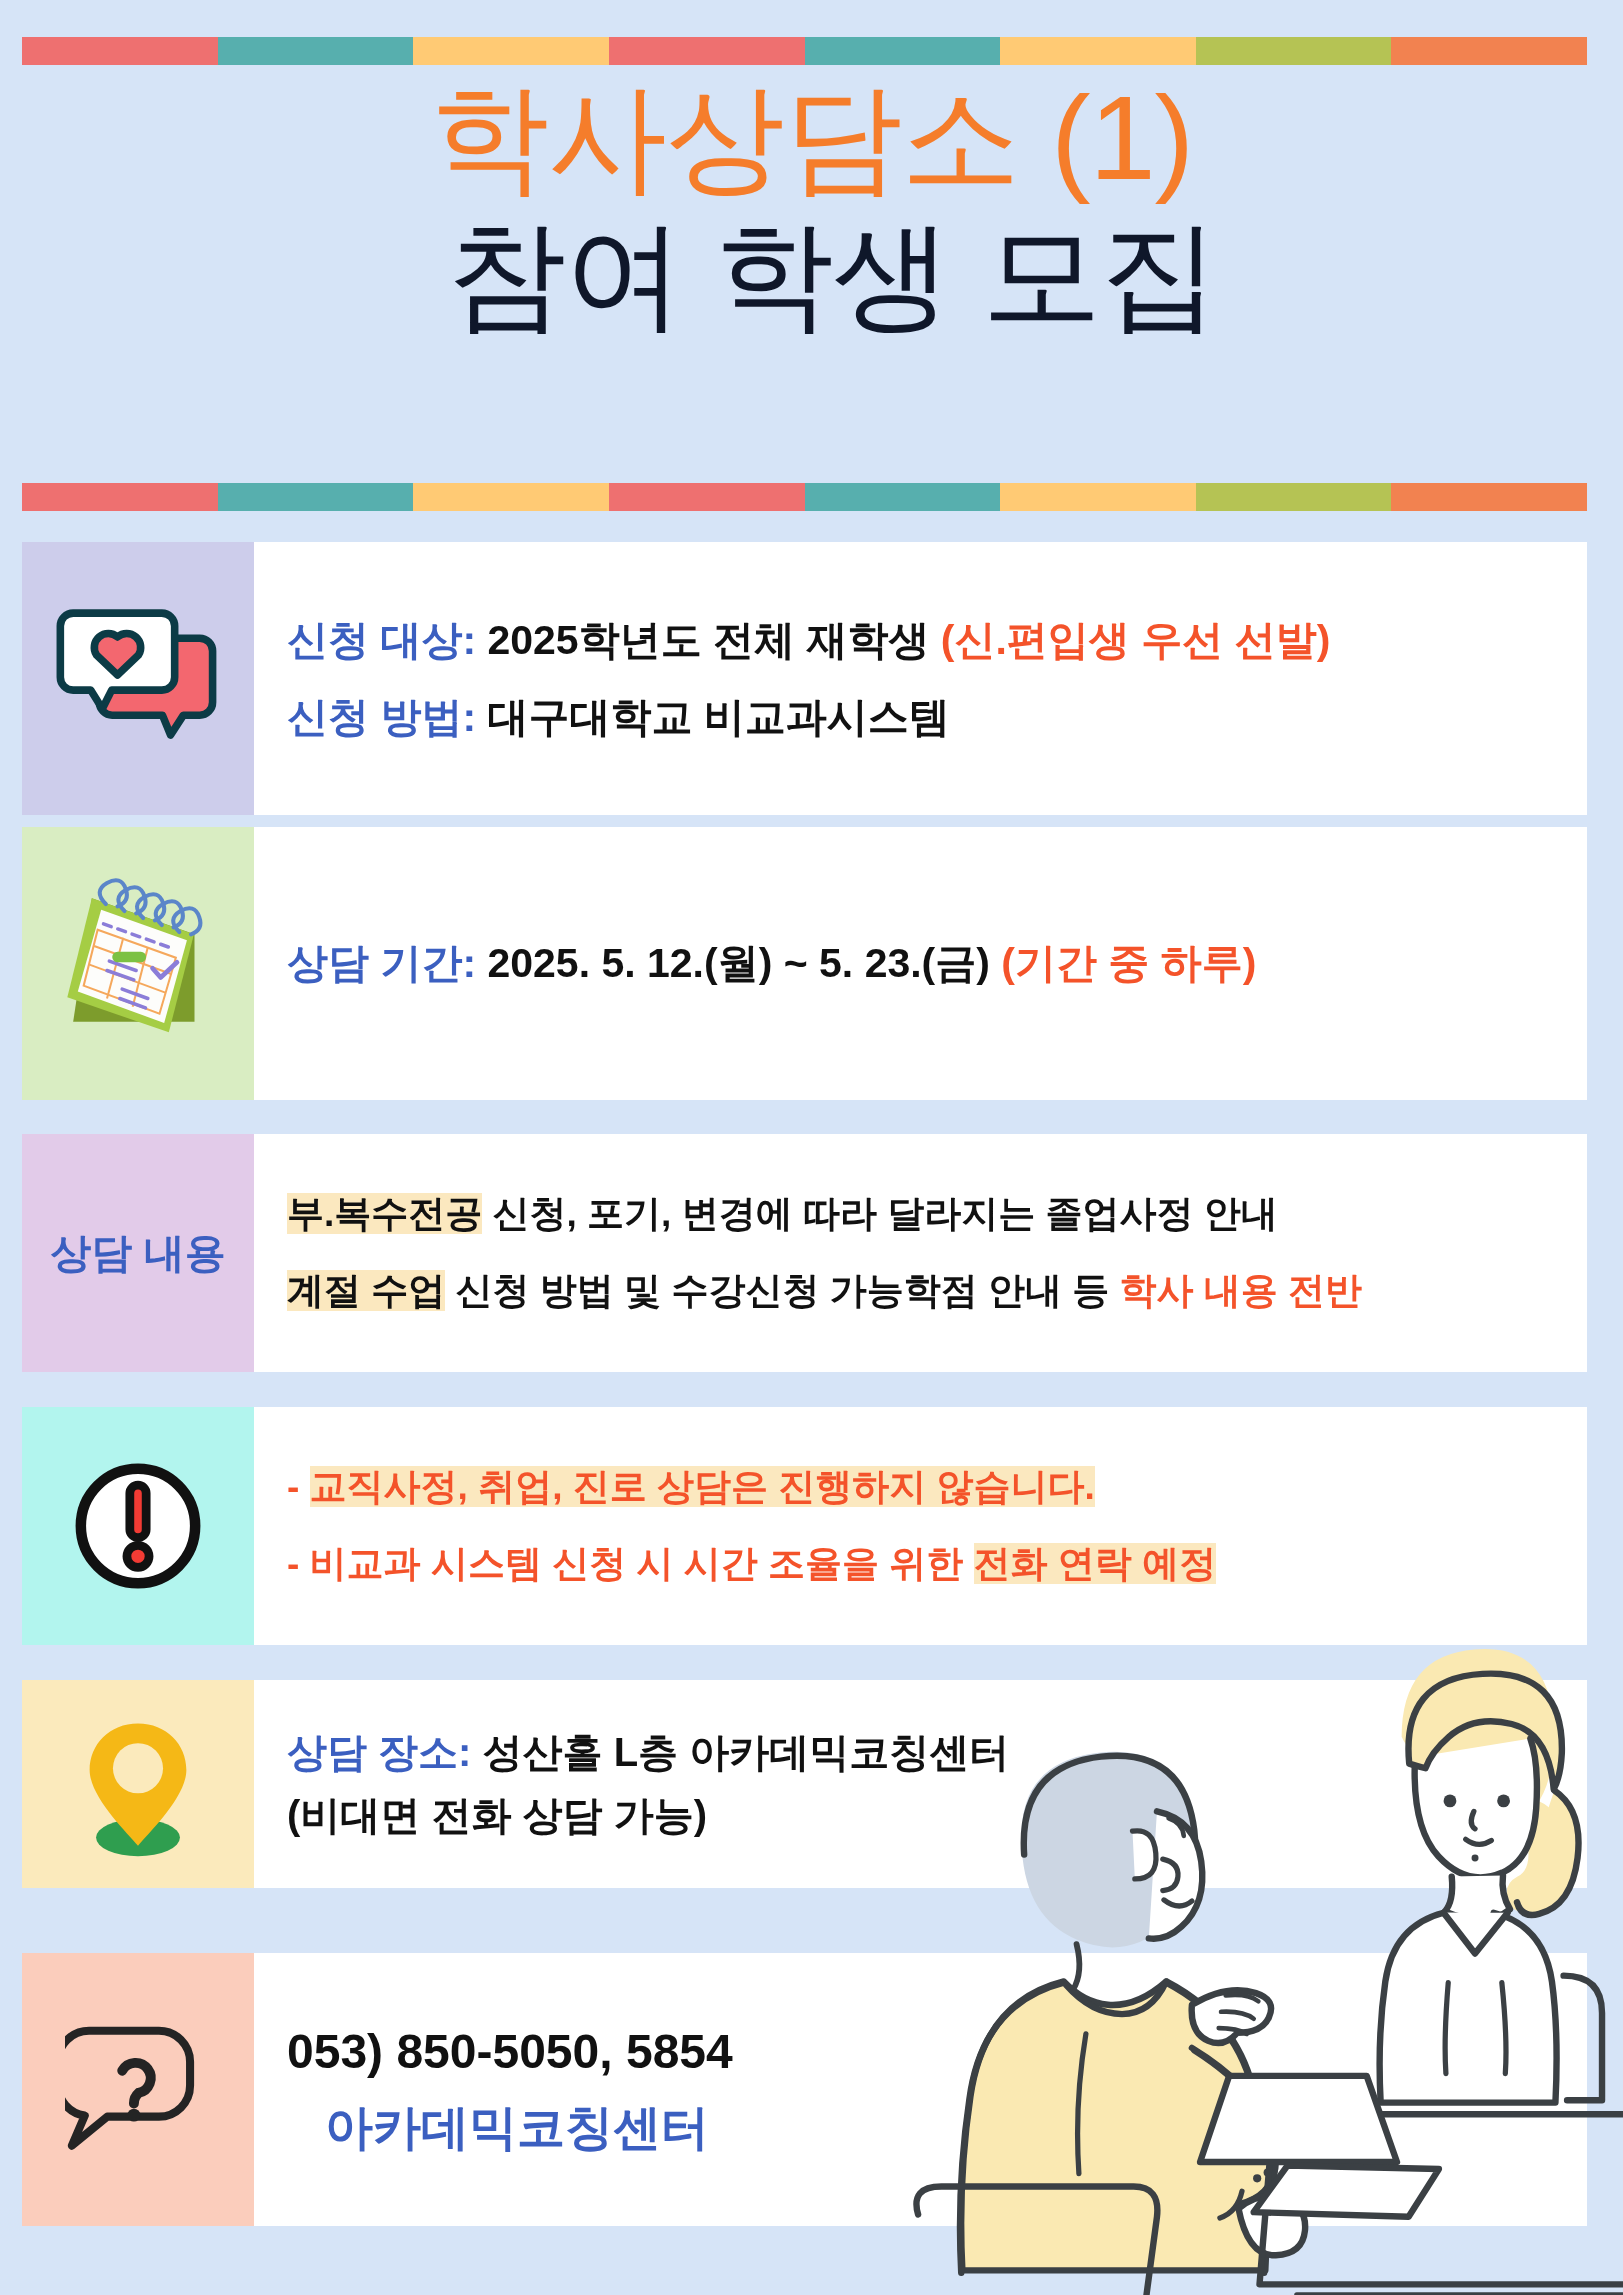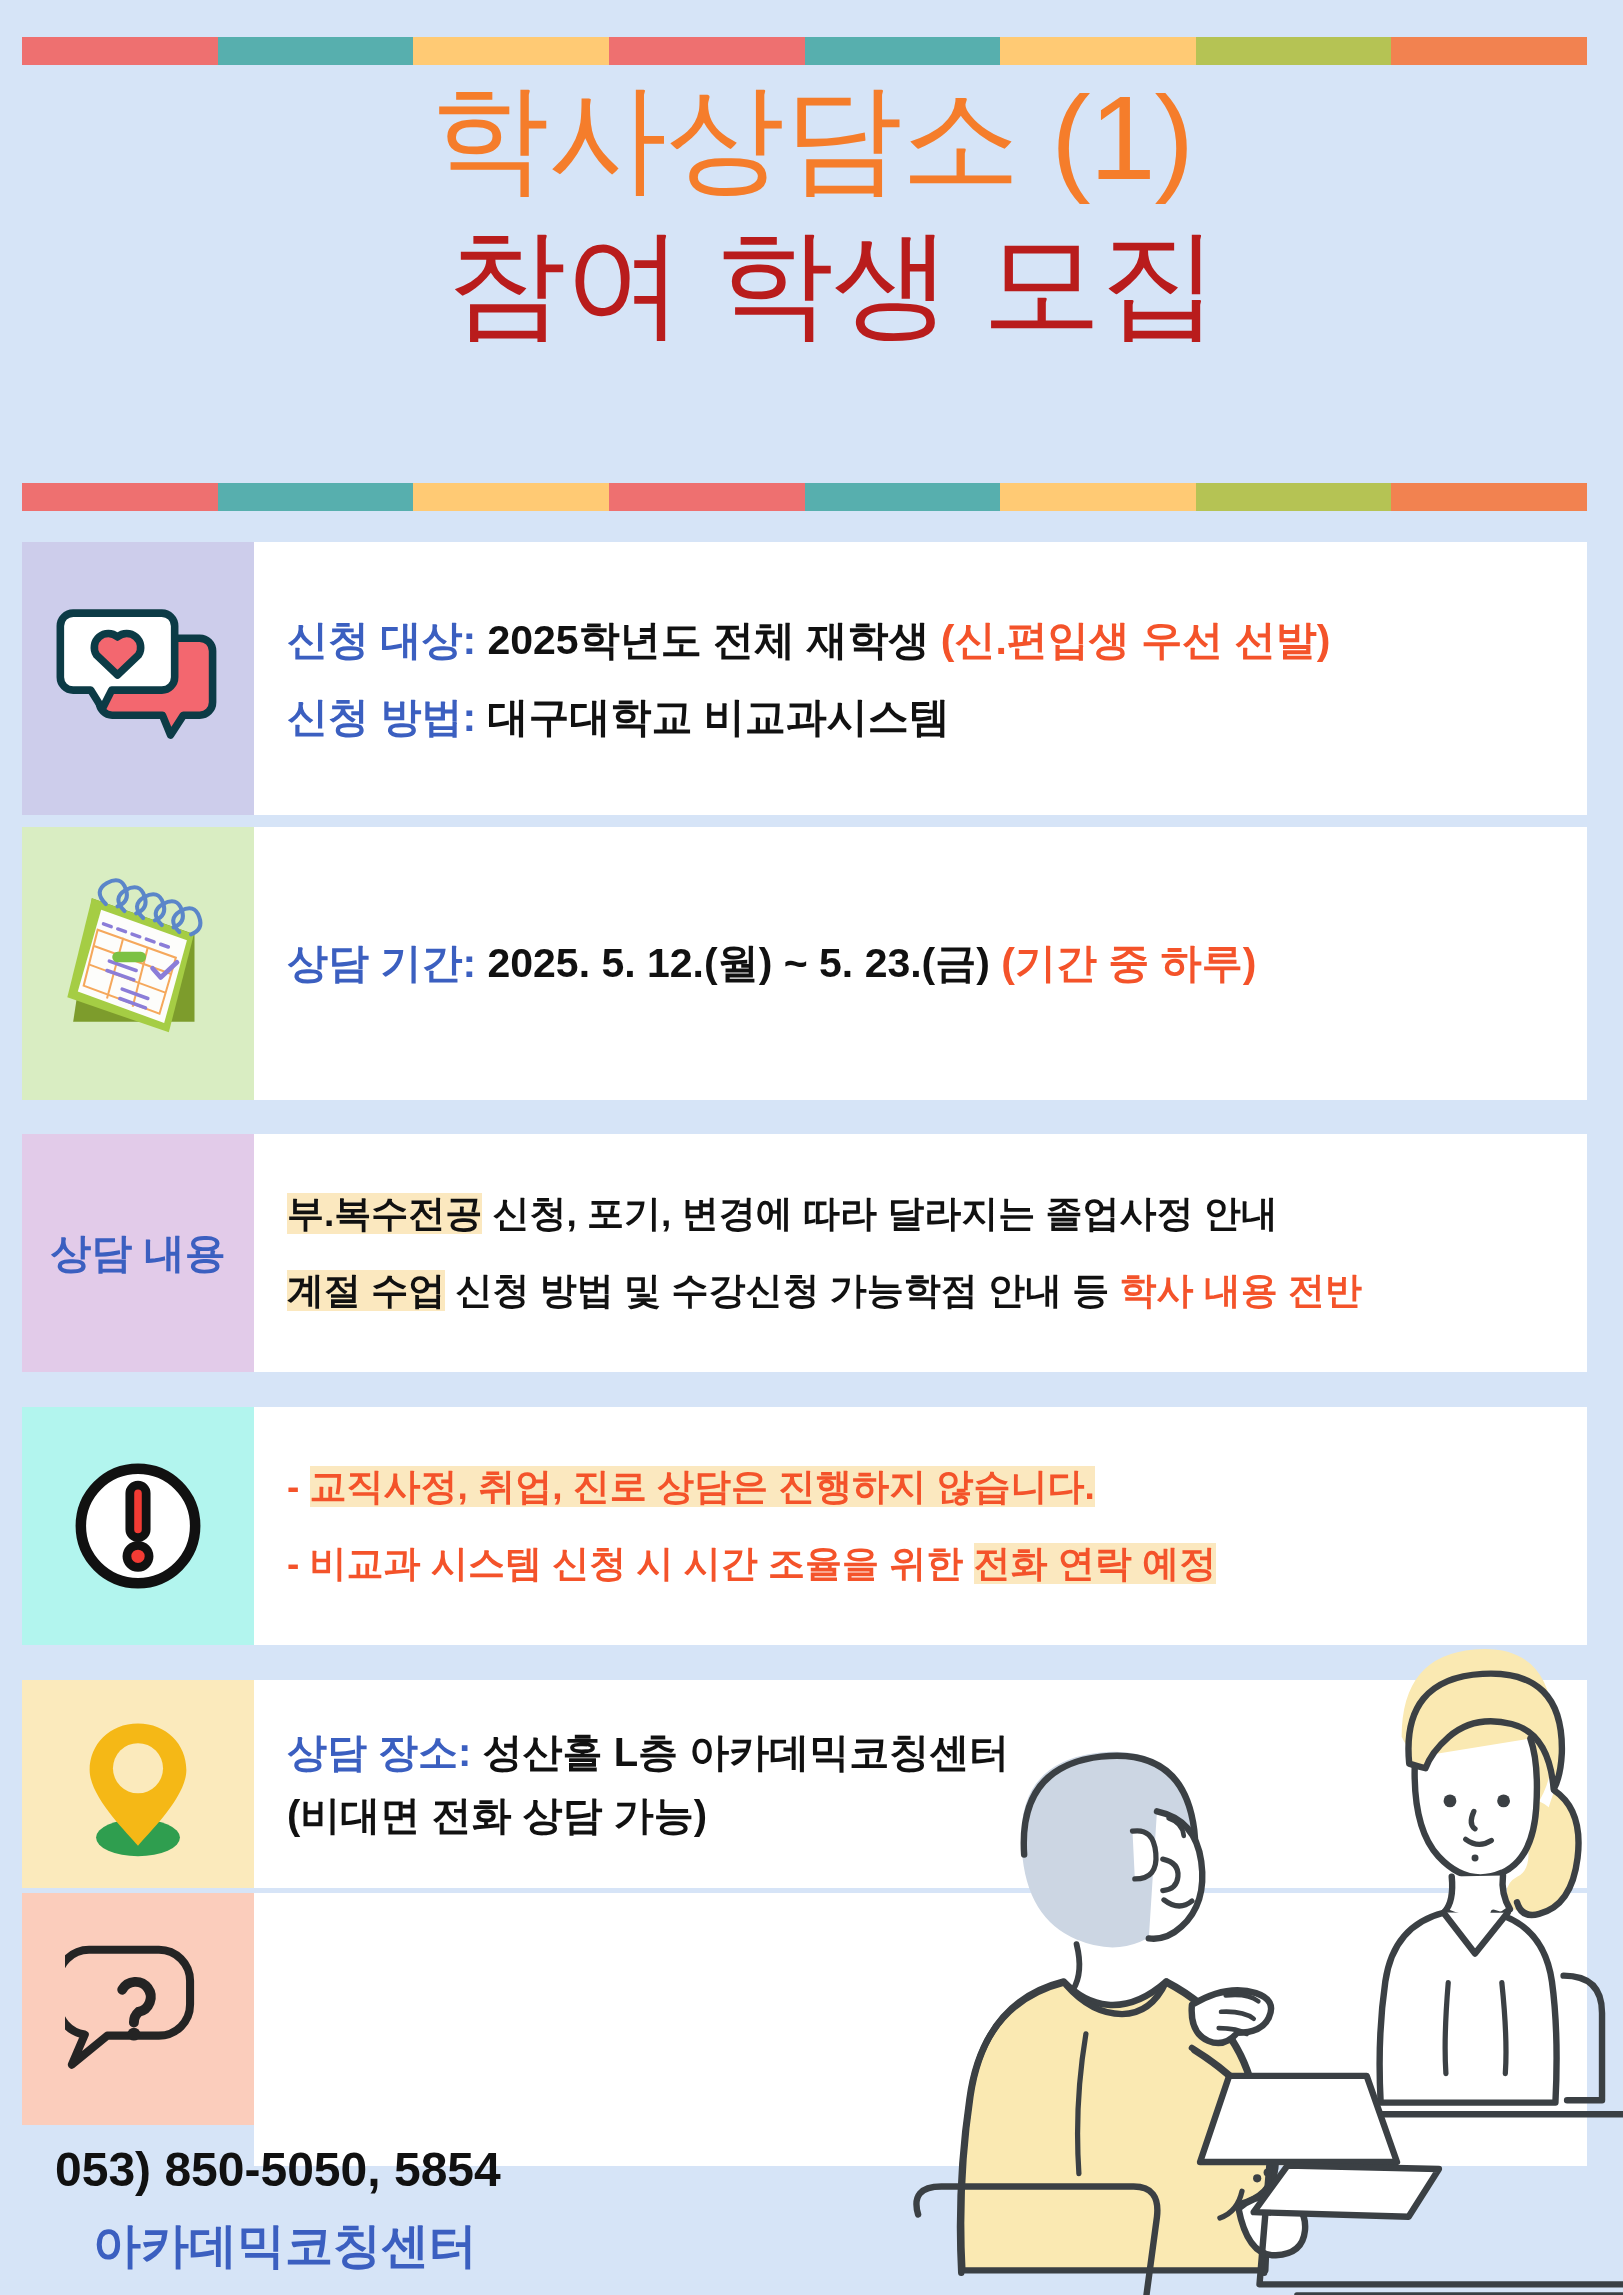--- a/index.html
+++ b/index.html
@@ -19,21 +19,21 @@
   
   .title-block {
     position:absolute; left:0; right:0; top:76px;
     text-align:center; line-height:1.05;
   }
   .title-line {
     font-size:119px; font-weight:normal; letter-spacing:-1.2px;
     white-space:nowrap;
   }
   #title-line-1 { color:#f57d2b; }
-  #title-line-2 { color:#b91c1c; margin-top:20px;padding-left:42px; }
+  #title-line-2 { color:#0f172a; margin-top:12px;padding-left:42px; }
 
   
   .row {
     position:absolute; left:22px; width:1565px;
     display:flex; align-items:stretch;
   }
   .icon-cell {
     width:232px; flex:0 0 232px;
     display:flex; align-items:center; justify-content:center;
     position:relative;
@@ -70,21 +70,21 @@
   #row-4 .line { font-size:37px; }
   #row-4 .line + .line { margin-top:28px; }
 
   #row-5 { top:1680px; height:208px; }
   #row-5 .icon-cell { background:#fbeabc; }
   #row-5 .text-cell { background:transparent; }
   #row-5 .white-under { position:absolute; left:232px; top:0; width:1333px; height:100%; background:#fff; }
   #row-5 .line { font-size:40px; }
   #row-5 .line + .line { margin-top:10.5px; }
 
-  #row-6 { top:1893px; height:273px;flex-direction:column; }
+  #row-6 { top:1953px; height:273px; }
   #row-6 .icon-cell { background:#fbcdbc; }
   #row-6 .text-cell { background:transparent; }
   #row-6 .white-under { position:absolute; left:232px; top:0; width:1333px; height:100%; background:#fff; }
   #row-6 .line { font-size:48px; }
   #row-6 .line + .line { margin-top:13px;margin-left:38px; }
   #row-6 .phone-num { color:#111; }
   #row-6 .center-name { color:#3b5fc0; }
 
   .text-stack { position:relative; z-index:2; }
 

